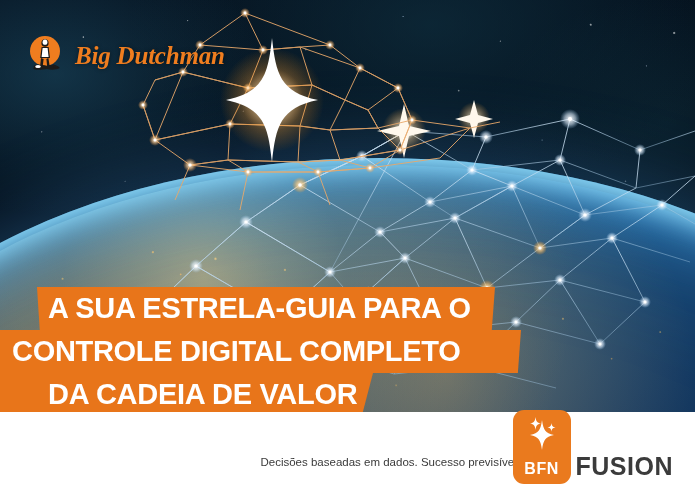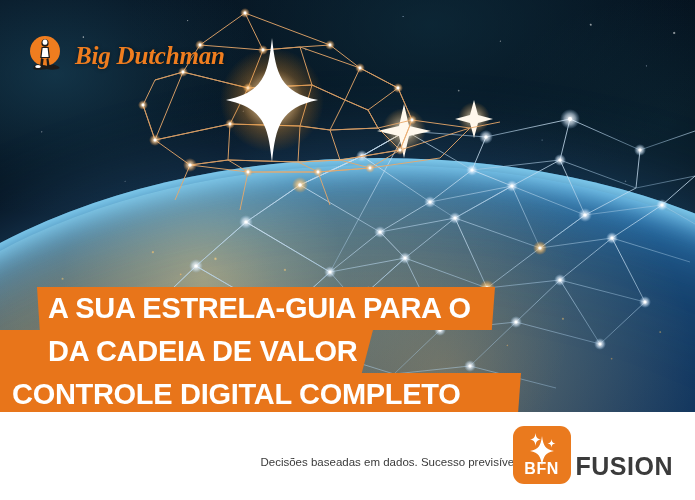--- a/index.html
+++ b/index.html
@@ -170,21 +170,21 @@
   .bfn {
     position: absolute;
     right: 22px;
     top: 10px;
     display: flex;
     align-items: flex-end;
     height: 62px;
   }
   .bfn-tile {
     position: relative;
-    width: 58px; height: 58px;
+    width: 58px; height: 74px;
     border-radius: 11px;
     background: #ea7a1e;
     overflow: hidden;
   }
   .bfn-letters {
     position: absolute;
     left: 0; right: 0; bottom: 6px;
     text-align: center;
     color: #ffffff;
     font-family: "Liberation Sans", sans-serif;
@@ -472,27 +472,27 @@
       </g>
     </svg>
     <span class="bd-word">Big Dutchman</span>
   </div>
 
   <div class="headline">
     <div class="hl-row hl-row-1">
       <div class="hl-bar hl-1"></div>
       <div class="hl-text">A SUA ESTRELA-GUIA PARA O</div>
     </div>
+    <div class="hl-row hl-row-2">
+      <div class="hl-bar hl-2"></div>
+      <div class="hl-text">CONTROLE DIGITAL COMPLETO</div>
+    </div>
     <div class="hl-row hl-row-3">
       <div class="hl-bar hl-3"></div>
       <div class="hl-text">DA CADEIA DE VALOR</div>
-    </div>
-    <div class="hl-row hl-row-2">
-      <div class="hl-bar hl-2"></div>
-      <div class="hl-text">CONTROLE DIGITAL COMPLETO</div>
     </div>
   </div>
 
   <div class="bottom">
     <div class="tagline">Decisões baseadas em dados. Sucesso previsível.</div>
 
     <div class="bfn">
       <div class="bfn-tile">
         <svg width="58" height="40" viewBox="0 0 58 40" style="position:absolute;left:0;top:2px;">
           <path d="M29 8 C30.4 18, 32 21, 41 23 C32 25, 30.4 28, 29 38 C27.6 28, 26 25, 17 23 C26 21, 27.6 18, 29 8 Z" fill="#ffffff"></path>

